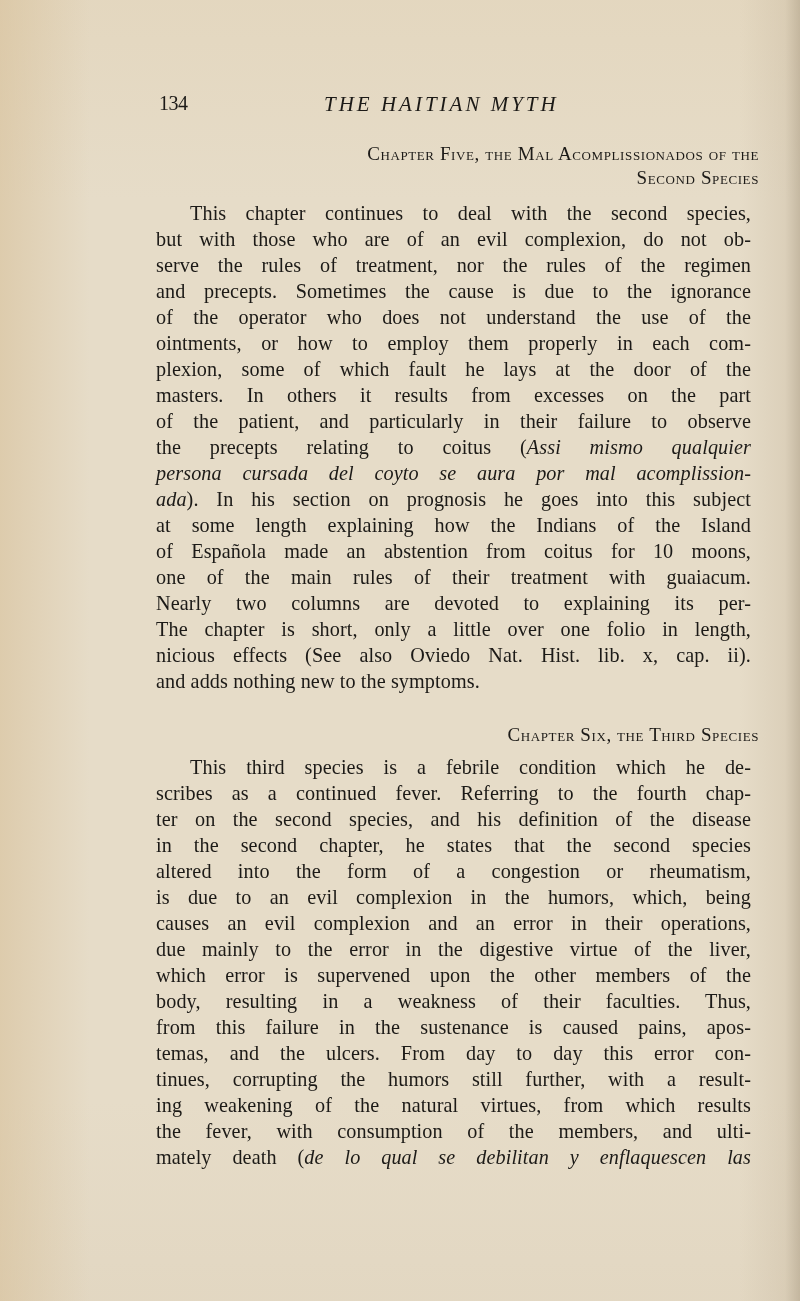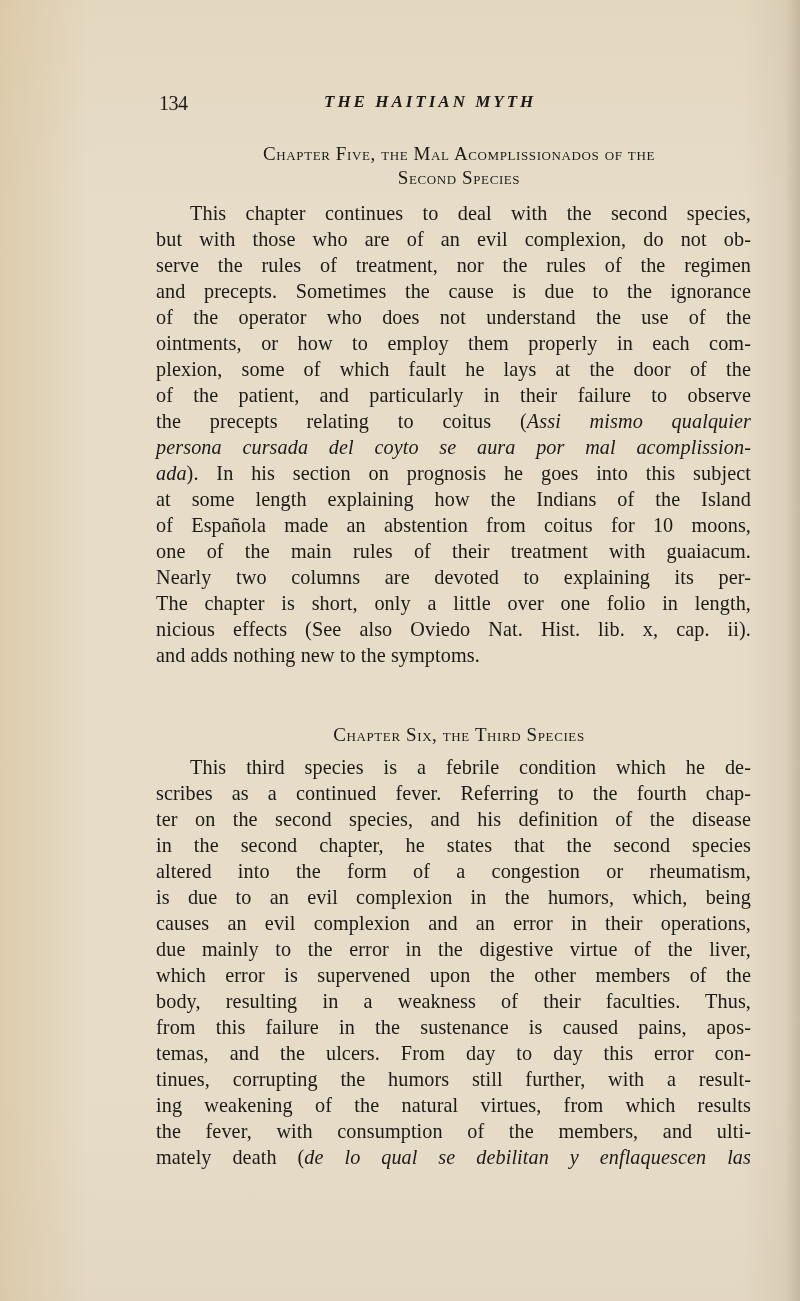--- a/index.html
+++ b/index.html
@@ -16,24 +16,24 @@
   .page { position: absolute; left: 16px; top: 0; width: 800px; height: 1301px; }
   .running-head {
     position: absolute; top: 92px; left: 143px; width: 460px; height: 26px;
   }
   .page-number {
     position: absolute; left: 0; top: 0;
     font-family: "Liberation Serif", serif; font-size: 20px; letter-spacing: -0.5px;
   }
   .running-title {
     position: absolute; left: 165px; top: 0;
-    font-family: "Liberation Serif", serif; font-style: italic; font-size: 17px; letter-spacing: 3px; font-weight: bold;
+    font-family: "Liberation Serif", serif; font-style: italic; font-size: 21px; letter-spacing: 3px;
   }
   .heading {
-    position: absolute; text-align: center;
+    position: absolute; text-align: right;
     font-family: "Liberation Serif", serif; font-size: 19px; font-variant: small-caps; letter-spacing: 0.6px;
   }
   .h1 { left: 143px; width: 600px; top: 142px; line-height: 24px; }
   .h2 { left: 143px; width: 600px; top: 724px; }
   .text {
     position: absolute; left: 140px; width: 595px;
     font-family: "Liberation Serif", serif; font-size: 20.2px; line-height: 26px;
     text-align: justify; letter-spacing: 0.1px;
   }
   .line { display: block; white-space: nowrap; text-align: justify; text-align-last: justify; font-family: Liberation Serif, serif; }
@@ -57,20 +57,21 @@
   </div>
 
   <div class="text" style="top:200px;">
     <span class="line indent">This chapter continues to deal with the second species,</span>
     <span class="line">but with those who are of an evil complexion, do not ob-</span>
     <span class="line">serve the rules of treatment, nor the rules of the regimen</span>
     <span class="line">and precepts. Sometimes the cause is due to the ignorance</span>
     <span class="line">of the operator who does not understand the use of the</span>
     <span class="line">ointments, or how to employ them properly in each com-</span>
     <span class="line">plexion, some of which fault he lays at the door of the</span>
+    <span class="line">masters.  In others it results from excesses on the part</span>
     <span class="line">of the patient, and particularly in their failure to observe</span>
     <span class="line"><span>the precepts relating to coitus (</span><span class="it">Assi mismo qualquier</span></span>
     <span class="line it">persona cursada del coyto se aura por mal acomplission-</span>
     <span class="line"><span class="it">ada</span><span>).  In his section on prognosis he goes into this subject</span></span>
     <span class="line">at some length explaining how the Indians of the Island</span>
     <span class="line">of Española made an abstention from coitus for 10 moons,</span>
     <span class="line">one of the main rules of their treatment with guaiacum.</span>
     <span class="line">Nearly two columns are devoted to explaining its per-</span>
     <span class="line">The chapter is short, only a little over one folio in length,</span>
     <span class="line">nicious effects (See also Oviedo Nat. Hist. lib. x, cap. ii).</span>

